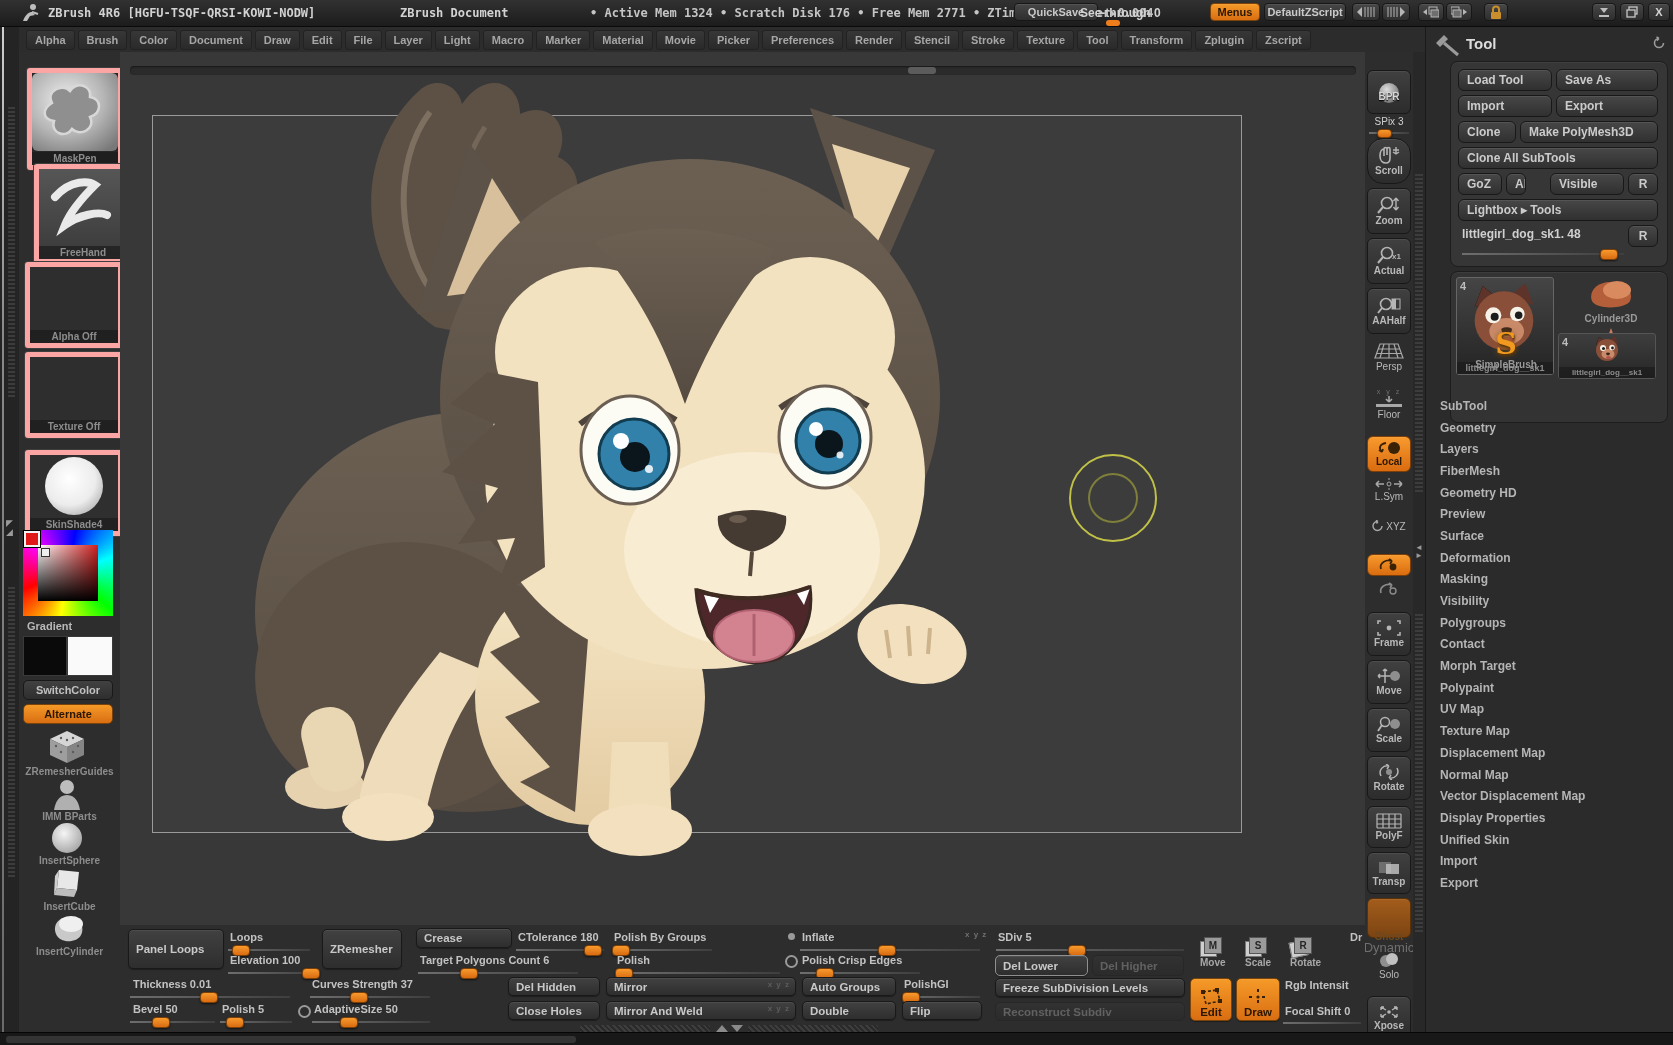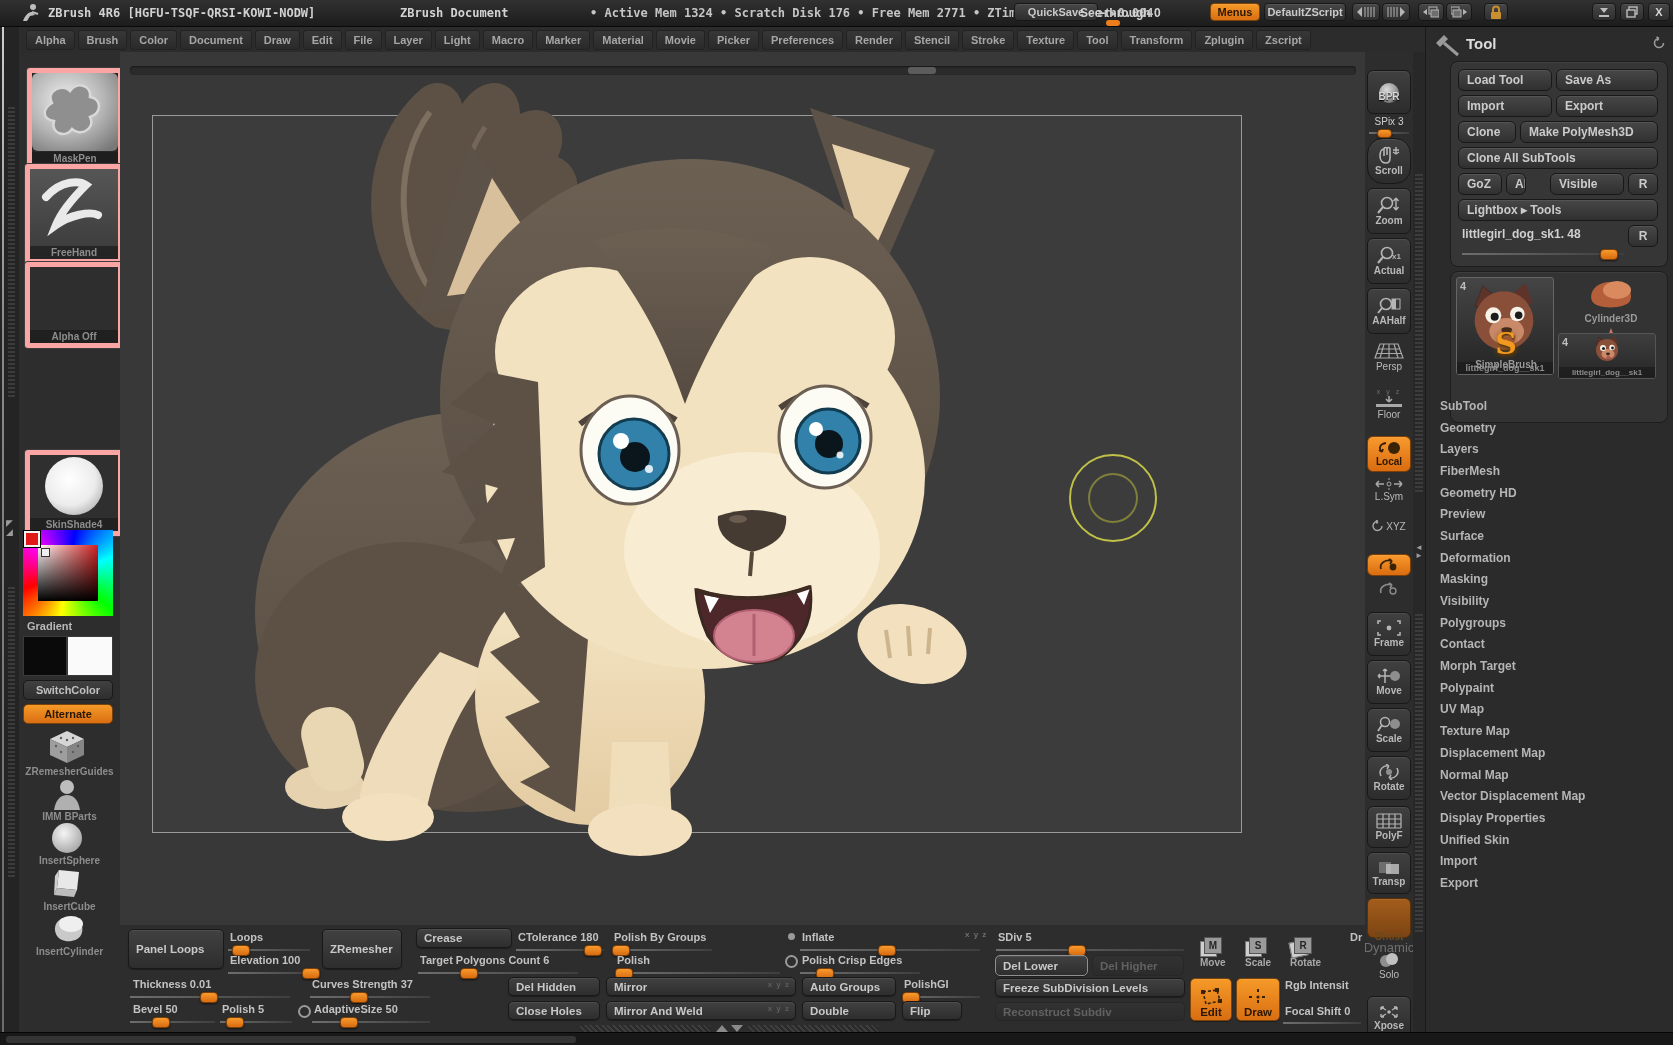--- a/index.html
+++ b/index.html
@@ -192,28 +192,31 @@
               <stop offset="0" stop-color="#efefef"></stop>
               <stop offset="0.55" stop-color="#b5b5b5"></stop>
               <stop offset="1" stop-color="#787878"></stop>
             </radialGradient>
           </defs>
         <rect width="86" height="78" rx="6" fill="url(#mpg)"></rect>
         <path d="M20 30 C14 18 30 10 38 18 C44 8 60 12 58 24 C70 26 70 40 58 44 C64 56 48 64 40 56 C34 66 18 60 22 48 C10 46 10 36 20 30 Z" fill="#8f8f8f" stroke="#d8d8d8" stroke-width="2.5"></path>
       </svg>
       <div class="thumb-label">MaskPen</div>
     </div>
-    <div class="thumb" style="left:6px;top:112px;width:88px;height:90px;background:linear-gradient(#565656,#3a3a3a);">
+    <div class="thumb" style="left:15px;top:112px;width:88px;height:90px;background:linear-gradient(#565656,#3a3a3a);">
       <svg width="88" height="76" viewBox="0 0 88 76">
         <path d="M16 28 C32 10 50 12 56 16 C42 30 30 46 26 56 C40 46 60 42 68 46" stroke="#f2f2f2" stroke-width="8" fill="none" stroke-linecap="round" opacity="0.95"></path>
       </svg>
       <div class="thumb-label">FreeHand</div>
     </div>
     <div class="thumb" style="left:6px;top:210px;width:88px;height:76px;background:#2e2e2e;">
       <div class="thumb-label">Alpha Off</div>
+    </div>
+    <div class="thumb" style="left:6px;top:300px;width:88px;height:76px;background:#2e2e2e;">
+      <div class="thumb-label">Texture Off</div>
     </div>
     <div class="thumb" style="left:6px;top:398px;width:88px;height:76px;background:#2f2f2f;">
       <svg width="88" height="62" viewBox="0 0 88 62">
         <defs>
             <radialGradient id="ssg" cx="0.42" cy="0.38" r="0.75">
               <stop offset="0" stop-color="#ffffff"></stop>
               <stop offset="0.6" stop-color="#ececec"></stop>
               <stop offset="1" stop-color="#a8a8a8"></stop>
             </radialGradient>
           </defs>
@@ -726,21 +729,21 @@
     <div class="lbl" style="left:784px;top:53px;">PolishGI</div>
     <div class="sline" style="left:782px;top:71px;width:78px;">
         <div class="shandle" style="left:0px;"></div>
       </div>
     <div class="bbtn" style="left:388px;top:76px;width:92px;height:19px;">Close Holes</div>
     <div class="bbtn" style="left:486px;top:76px;width:190px;height:19px;">
         <span>Mirror And Weld</span>
         <span class="xyz-mini">x y z</span>
       </div>
     <div class="bbtn" style="left:682px;top:76px;width:94px;height:19px;">Double</div>
-    <div class="bbtn" style="left:782px;top:76px;width:60px;height:19px;">Flip</div>
+    <div class="bbtn" style="left:782px;top:76px;width:80px;height:19px;">Flip</div>
     <div class="lbl" style="left:13px;top:78px;">Bevel 50</div>
     <div class="sline" style="left:10px;top:96px;width:85px;">
         <div class="shandle" style="left:22px;"></div>
       </div>
     <div class="lbl" style="left:102px;top:78px;">Polish 5</div>
     <div class="sline" style="left:100px;top:96px;width:72px;">
         <div class="shandle" style="left:6px;"></div>
       </div>
     <div class="radio-ring" style="left:178px;top:80px;"></div>
     <div class="lbl" style="left:194px;top:78px;">AdaptiveSize 50</div>

